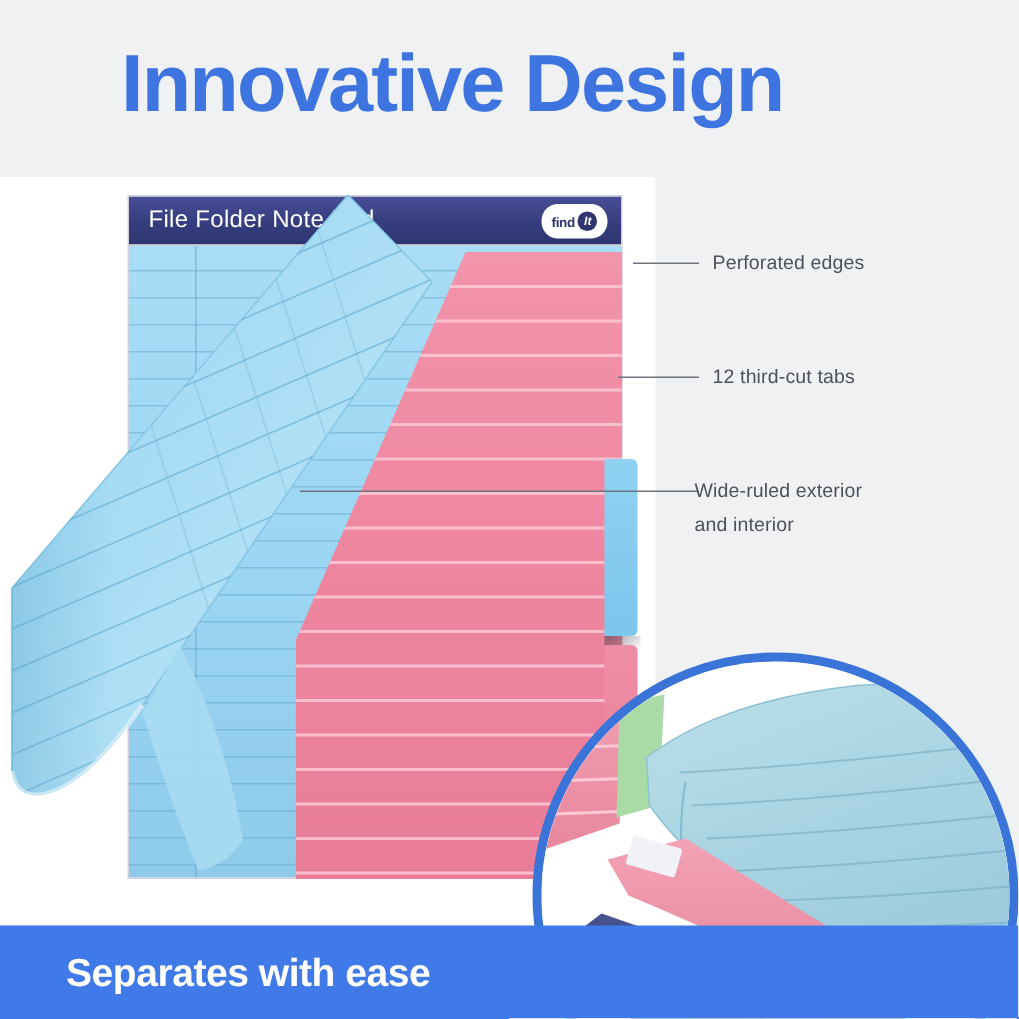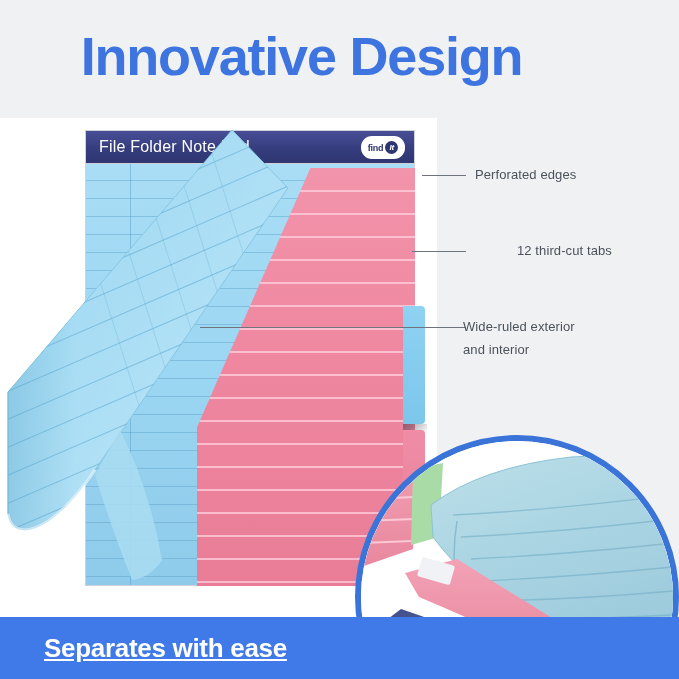--- a/index.html
+++ b/index.html
@@ -124,21 +124,20 @@
 
   
   .banner{
     position:absolute;left:0;top:617px;width:679px;height:62px;
     background:#4079e8;
   }
   .banner-text{
     position:absolute;left:44px;top:16px;
     font-size:26px;font-weight:bold;color:#ffffff;letter-spacing:-.3px;
     white-space:nowrap;
-    text-decoration:underline;
   }
 </style>
 </head>
 <body>
 
 <div id="stage">
 
   <div class="headline">Innovative Design</div>
 
   <div class="card"></div>
@@ -270,21 +269,21 @@
 
       <path d="M120,300 Q150,360 162,430 Q150,448 132,450 Q112,400 95,345 Z" fill="#a9dcf2" opacity=".9"></path>
     </svg>
   </div>
 
   <div class="leader" style="left:422px;top:175px;width:44px;"></div>
   <div class="leader" style="left:412px;top:251px;width:54px;"></div>
   <div class="leader" style="left:200px;top:327px;width:266px;"></div>
 
   <div class="ann" style="left:475px;top:163px;">Perforated edges</div>
-  <div class="ann" style="left:475px;top:239px;margin-left:42px;">12 third-cut tabs</div>
+  <div class="ann" style="left:475px;top:239px;">12 third-cut tabs</div>
   <div class="ann" style="left:463px;top:315px;">Wide-ruled exterior
 and interior</div>
 
   <div class="inset">
     <div class="inset-inner">
       <svg width="312" height="312" viewBox="0 0 312 312">
         <defs>
           <linearGradient id="ib" x1="0" y1="0" x2="0.4" y2="1">
             <stop offset="0%" stop-color="#bcdfe9"></stop>
             <stop offset="55%" stop-color="#a8d3e2"></stop>

